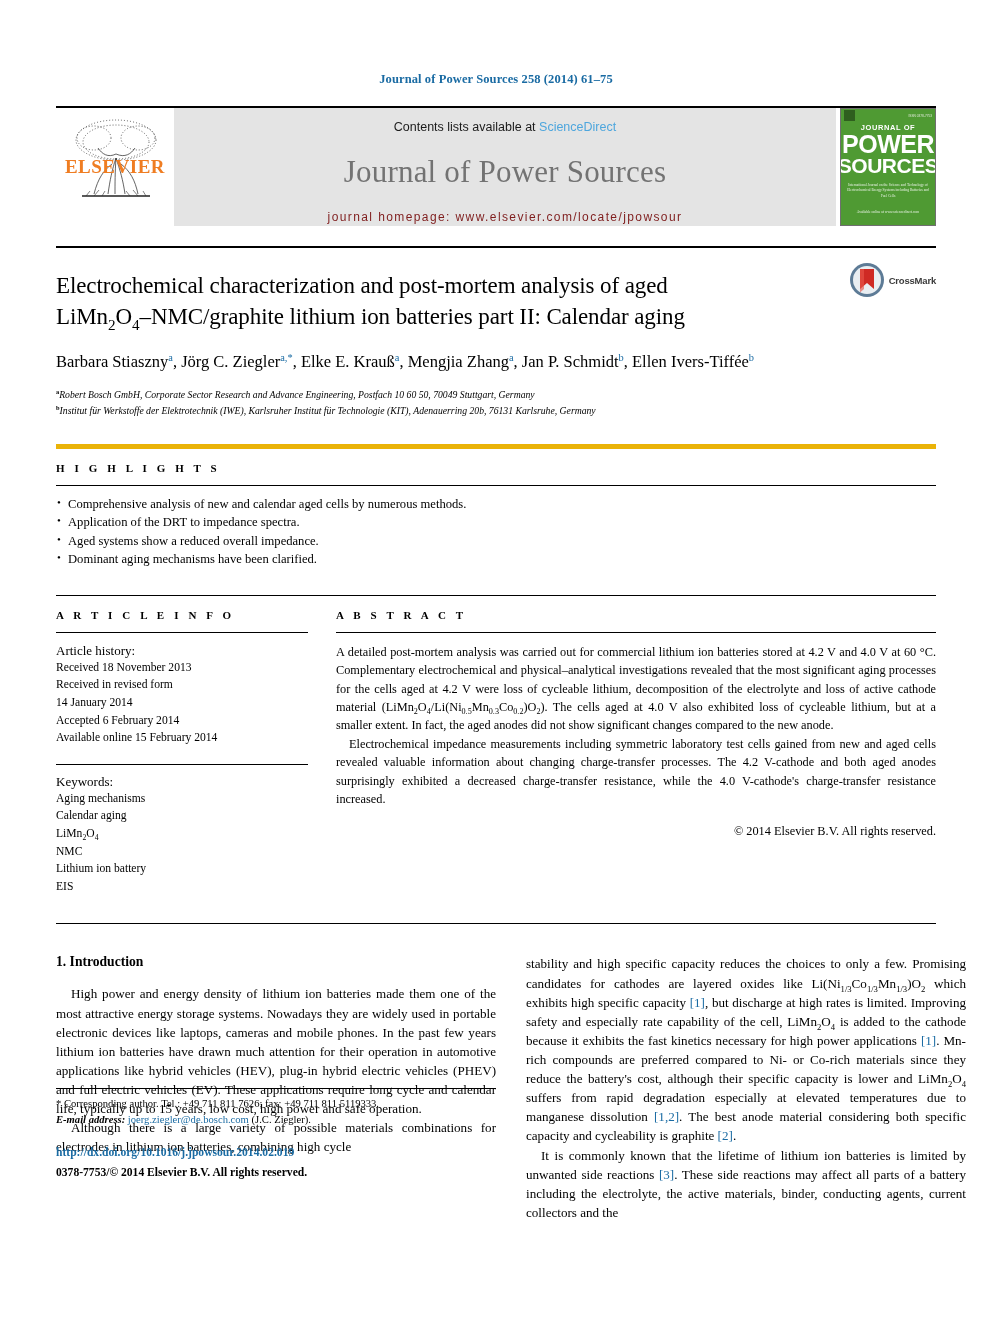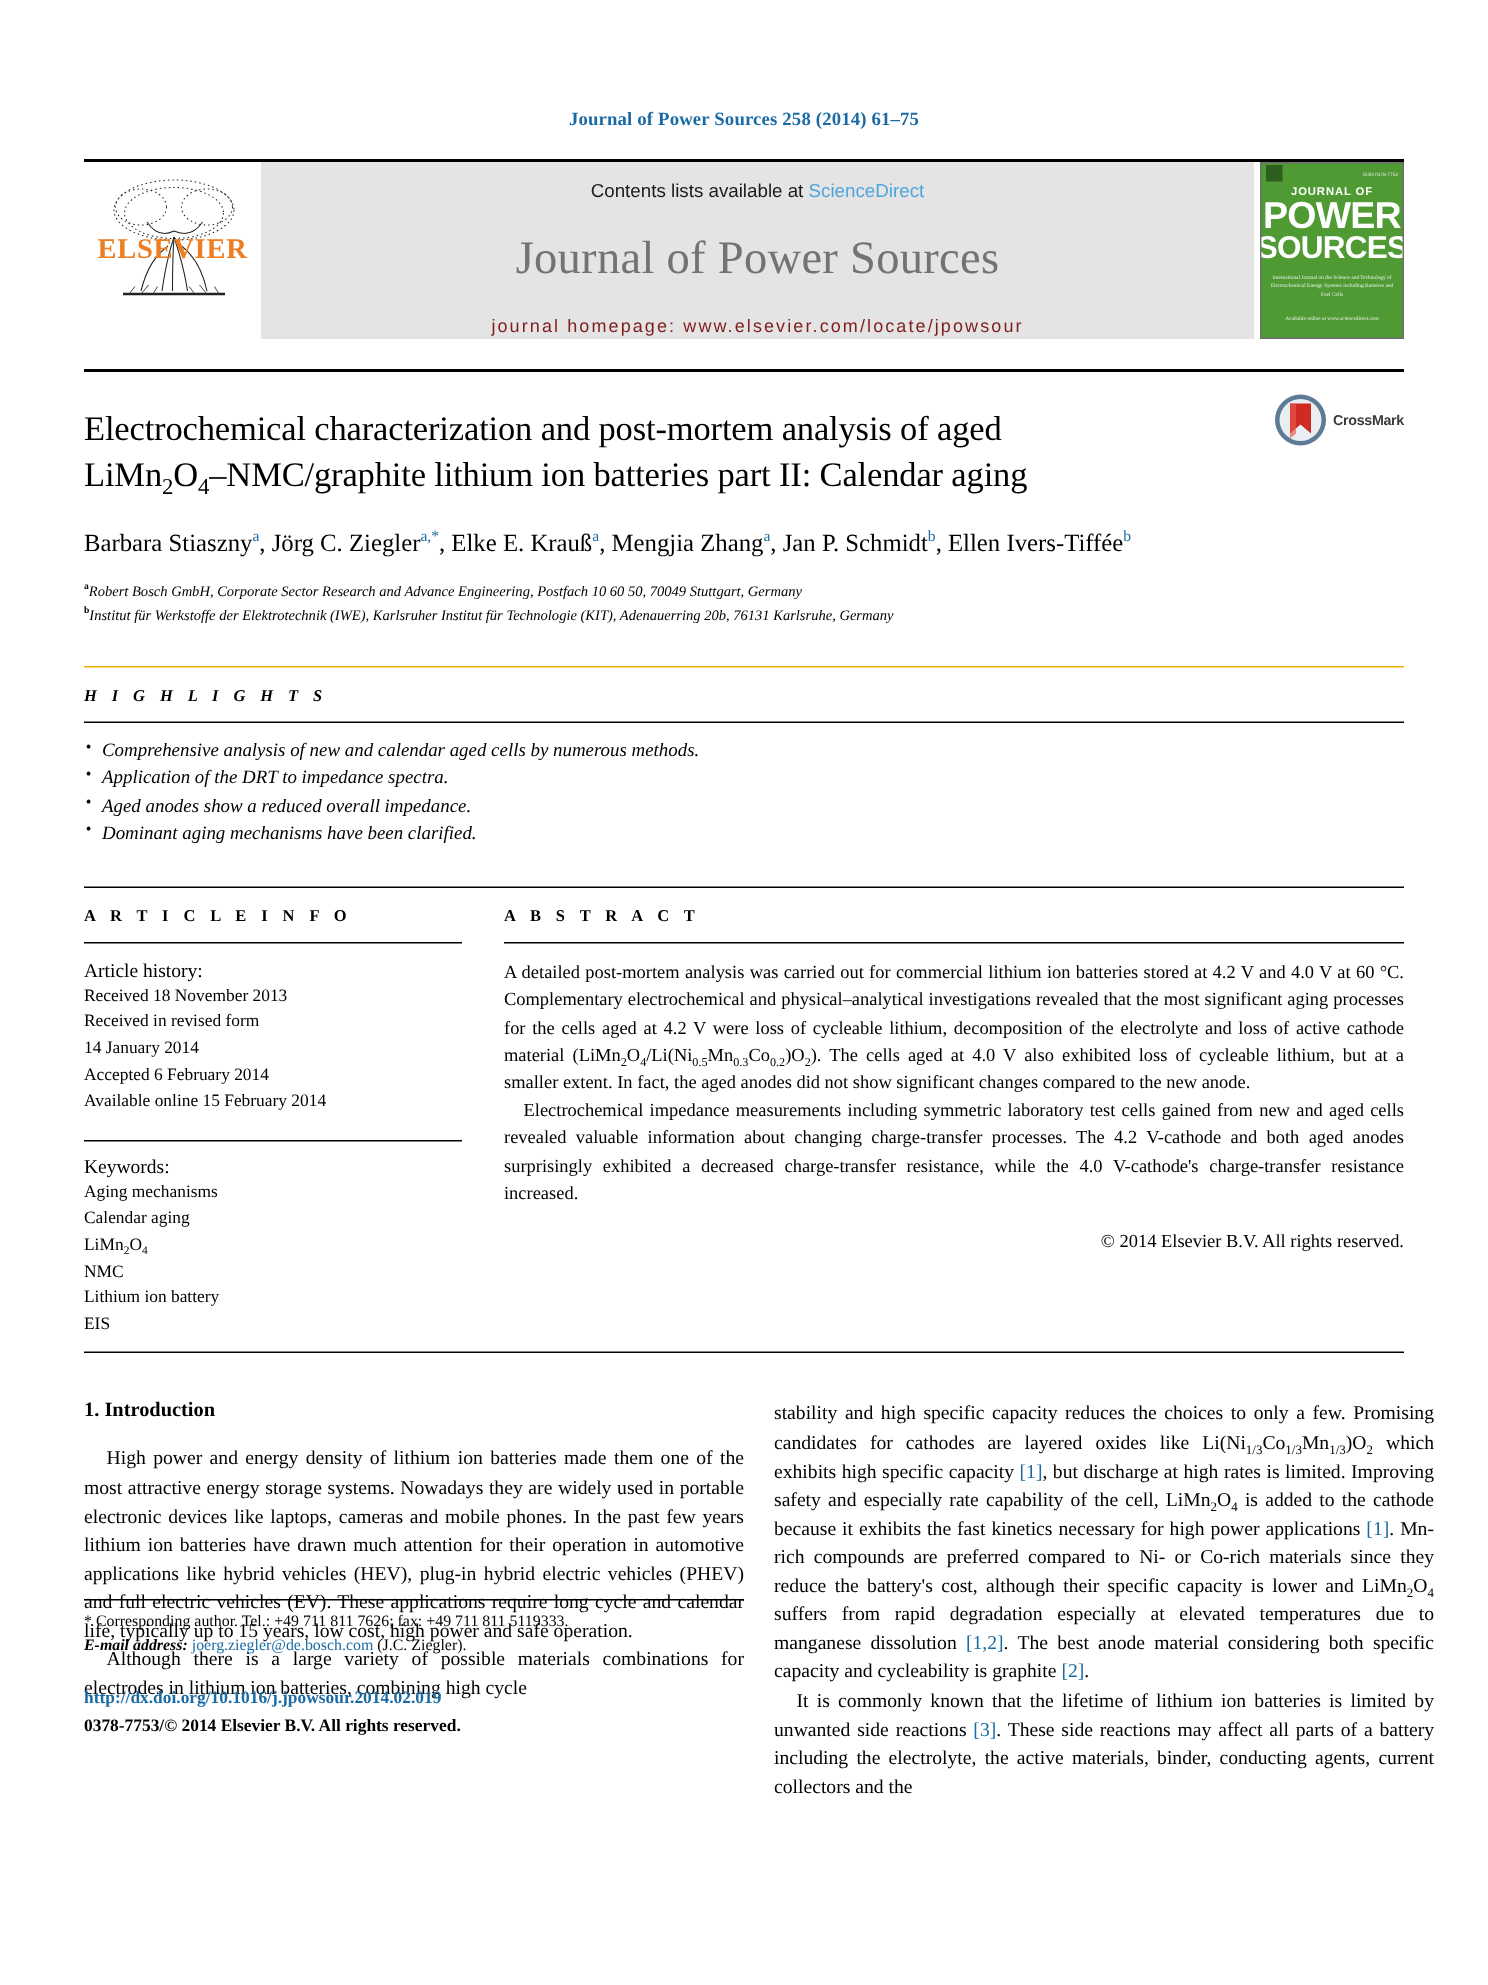--- a/index.html
+++ b/index.html
@@ -204,23 +204,22 @@
 
   
   .section-label {
     font-family: "Liberation Serif", serif;
     font-weight: bold;
     font-size: 11px;
     letter-spacing: 3.6px;
   }
   .highlights {
     margin-top: 25px;
-    border-top: 1px solid #eab308;
+    border-top: 5px solid #eab308;
     padding-top: 13px;
-    font-style: italic;
   }
   .hl-rule {
     border-top: 1.7px solid #000;
     margin-top: 11px;
     margin-bottom: 9px;
   }
   .hl-list { list-style: none; margin: 0; padding: 0; }
   .hl-list li {
     font-size: 12.6px;
     line-height: 1.47;
@@ -268,25 +267,25 @@
   }
   .abstract-body p.indent { text-indent: 13px; }
   .copyright {
     text-align: right;
     font-size: 12.3px;
     margin-top: 15px;
   }
 
   
   .body-wrap {
-    margin-top: 10px;
+    margin-top: 28px;
     border-top: 1px solid #000;
     padding-top: 30px;
     display: flex;
-    gap: 20px;
+    gap: 30px;
   }
   .body-col { width: 440px; flex: 0 0 440px; position: relative; }
   h2.sec-head {
     font-family: "Liberation Serif", serif;
     font-size: 13.6px;
     font-weight: bold;
     margin: 0 0 14px 0;
   }
   .body-col p {
     margin: 0;
@@ -419,21 +418,21 @@
       <div><sup>b</sup><span>Institut für Werkstoffe der Elektrotechnik (IWE), Karlsruher Institut für Technologie (KIT), Adenauerring 20b, 76131 Karlsruhe, Germany</span></div>
     </div>
   </div>
 
   <div class="highlights">
     <div class="section-label">H I G H L I G H T S</div>
     <div class="hl-rule"></div>
     <ul class="hl-list">
       <li>Comprehensive analysis of new and calendar aged cells by numerous methods.</li>
       <li>Application of the DRT to impedance spectra.</li>
-      <li>Aged anodes show a reduced overall impedance.</li>
+      <li>Aged systems show a reduced overall impedance.</li>
       <li>Dominant aging mechanisms have been clarified.</li>
     </ul>
   </div>
 
   <div class="info-abstract">
 
     <div class="col-info">
       <div class="section-label">A R T I C L E   I N F O</div>
       <div class="thin-rule"></div>
       <div class="hist-title">Article history:</div>

